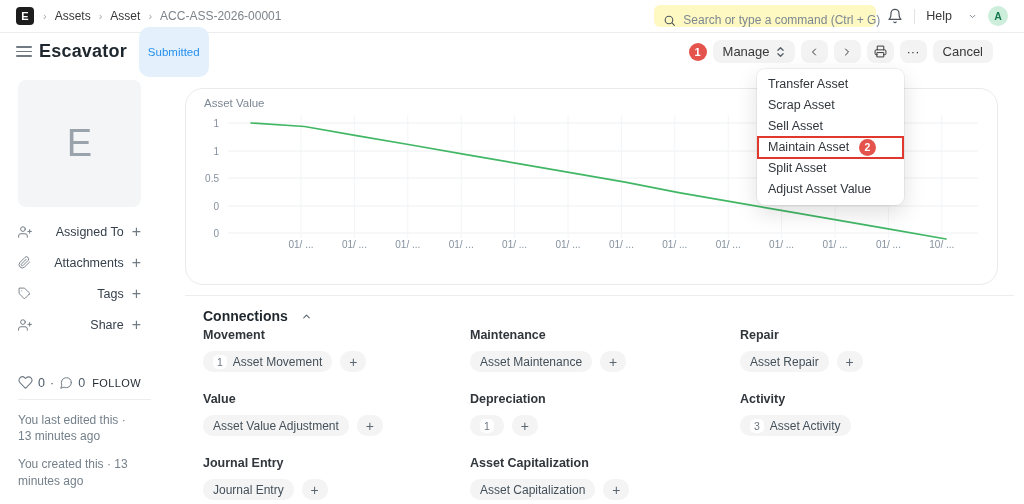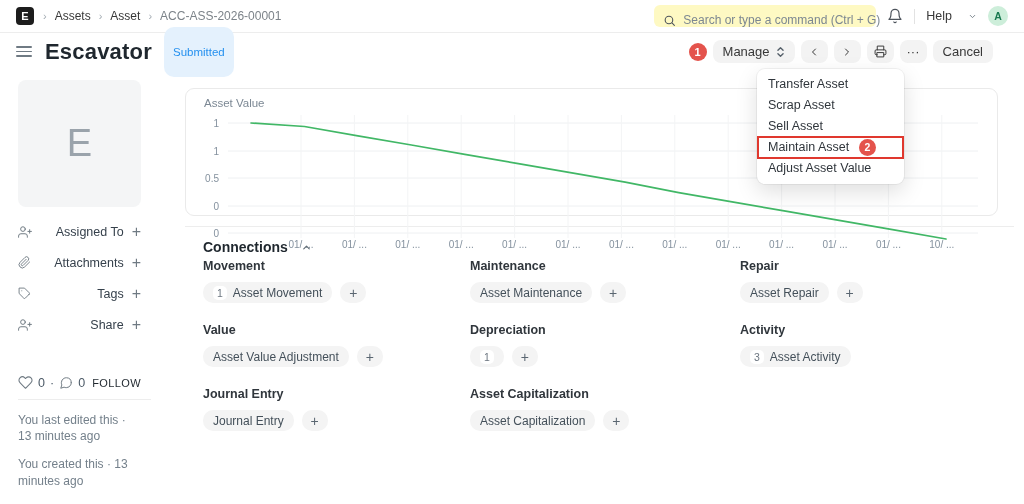--- a/index.html
+++ b/index.html
@@ -23,21 +23,21 @@
   .nav-icon{color:#4c535b;display:flex;align-items:center;}
   .v-div{width:1px;height:15px;background:#e2e2e2;}
   .help{display:flex;align-items:center;gap:16px;font-size:12.5px;color:#383838;}
   .avatar{width:20px;height:20px;border-radius:50%;background:#cdeeda;color:#17794f;
           font-size:10.5px;font-weight:bold;display:flex;align-items:center;justify-content:center;}
 
   
   .header-row{height:37px;display:flex;align-items:center;padding:0 31px 0 16px;box-sizing:border-box;}
   .hamburger{width:16px;display:flex;flex-direction:column;gap:3px;cursor:pointer;}
   .hamburger span{height:1.6px;background:#6f7a83;border-radius:1px;}
-  .page-title{margin-left:13px;font-size:22px;font-weight:bold;color:#1f272e;letter-spacing:.2px;}
+  .page-title{margin-left:7px;font-size:18px;font-weight:bold;color:#1f272e;letter-spacing:.2px;}
   .status-badge{margin-left:12px;background:#e4f1fd;color:#2490ef;font-size:11.5px;
                 padding:19px 9px;border-radius:10px;}
   .header-actions{margin-left:auto;display:flex;align-items:center;gap:6px;}
   .num-circle{width:18px;height:18px;border-radius:50%;background:#e4534c;color:#fff;
               font-size:11px;font-weight:bold;display:flex;align-items:center;justify-content:center;}
   .btn{height:23px;background:#f3f3f3;border:none;border-radius:8px;padding:0 10px;
        font-size:13px;color:#383838;display:flex;align-items:center;gap:6px;cursor:pointer;
        font-family:inherit;}
   .btn.icon-only{width:27px;padding:0;justify-content:center;}
   .btn svg{display:block;}
@@ -51,21 +51,21 @@
   .side-item .s-icon{color:#6f7a83;display:flex;align-items:center;}
   .side-item .s-label{flex:1;text-align:right;}
   .side-plus{color:#6f7a83;font-size:16px;font-weight:300;cursor:pointer;line-height:1;}
   .likes-row{width:123px;margin-top:35px;display:flex;align-items:center;gap:5px;color:#4c5a67;font-size:12.5px;}
   .likes-row .s-icon{color:#6f7a83;display:flex;}
   .follow{margin-left:auto;font-size:11px;color:#1f272e;letter-spacing:.4px;cursor:pointer;}
   .side-div{width:133px;border-top:1px solid #ededed;margin-top:9px;}
   .timestamp{width:123px;font-size:12px;color:#74808b;line-height:1.35;margin-top:12px;}
 
   .main{width:839px;box-sizing:border-box;padding:18px 10px 0 0;}
-  .chart-card{position:relative;width:813px;height:128px;border:1px solid #eaeaea;border-radius:9px;
+  .chart-card{position:relative;width:813px;height:197px;border:1px solid #eaeaea;border-radius:18px;
               box-sizing:border-box;}
   .chart-title{position:absolute;left:18px;top:8px;font-size:11.5px;color:#7c8894;}
   .chart-card svg{position:absolute;left:0;top:0;}
   .chart-card svg text{font-family:"Liberation Sans","DejaVu Sans",sans-serif;font-size:10px;fill:#84919e;}
 
   .hdiv{width:829px;border-top:1px solid #ededed;}
   .connections{padding:12px 0 0 18px;}
   .conn-head{display:flex;align-items:center;gap:13px;font-size:14px;font-weight:bold;color:#1f272e;}
   .conn-head .chev{color:#55606a;display:flex;cursor:pointer;}
   .conn-grid{margin-top:4px;display:grid;grid-template-columns:267px 270px 1fr;row-gap:20px;}
@@ -378,16 +378,17 @@
       </div>
 
     </div>
   </div>
 
   <div class="dropdown" id="manage-dropdown">
       <div class="menu-item">Transfer Asset</div>
       <div class="menu-item">Scrap Asset</div>
       <div class="menu-item">Sell Asset</div>
       <div class="menu-item">Maintain Asset<div class="red-box"></div><div class="num-circle">2</div></div>
+      <div class="menu-item">Split Asset</div>
       <div class="menu-item">Adjust Asset Value</div>
     </div>
 
 </div>
 
 </body></html>

